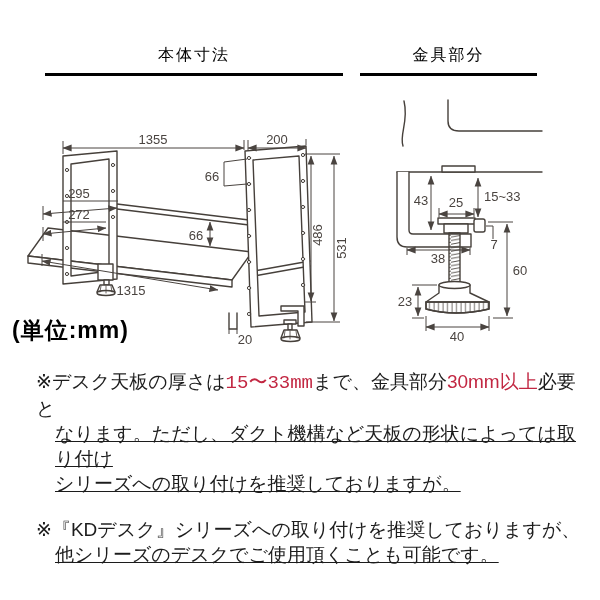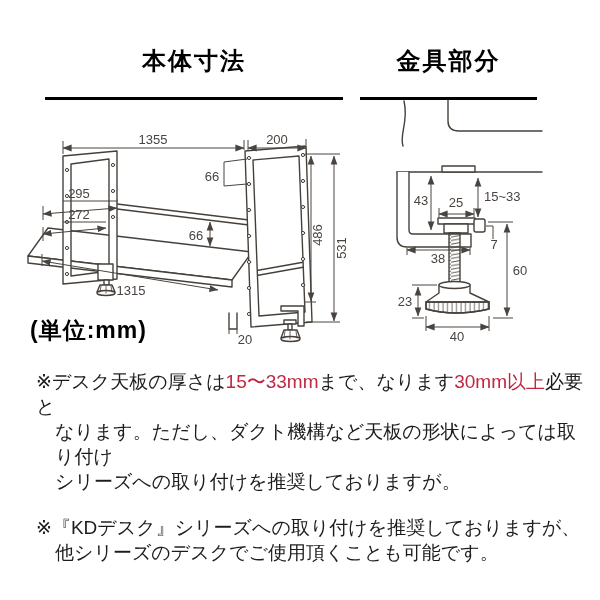--- a/index.html
+++ b/index.html
@@ -2,39 +2,39 @@
 <html><head>
 <meta charset="utf-8">
 <style>
   html,body{margin:0;padding:0;}
   body{
     width:600px;height:600px;position:relative;background:#ffffff;
     font-family:"Liberation Sans","DejaVu Sans",sans-serif;
     color:#1c1c1c;overflow:hidden;
   }
   .sec-title{
-    position:absolute;top:45px;font-size:24px;font-weight:bold;color:#000;
-    text-align:center;border-bottom:3px solid #000;padding-bottom:20px;
+    position:absolute;top:45px;font-size:16px;font-weight:normal;color:#000;
+    text-align:center;border-bottom:3px solid #000;padding-bottom:7px;
     letter-spacing:2px;
   }
   .sec-title.left{left:45px;width:298px;}
   .sec-title.right{left:360px;width:177px;}
   .diagram{position:absolute;}
   #body-svg{left:18px;top:96px;}
   #bracket-svg{left:372px;top:88px;}
   .unit{
-    position:absolute;left:30px;top:315px;font-size:23px;font-weight:bold;
+    position:absolute;left:12px;top:315px;font-size:23px;font-weight:bold;
     color:#000;letter-spacing:1px;text-align:center;
   }
   .notes{
     position:absolute;left:36px;top:369px;width:548px;
     font-size:19px;line-height:25px;color:#1c1c1c;
   }
   .note + .note{margin-top:21px;}
-  .note-line.indent{padding-left:19px;}
+  .note-line.indent{padding-left:19px;text-decoration:underline;}
   text.dim{font-family:"Liberation Sans","DejaVu Sans",sans-serif;font-size:13px;fill:#4a4440;}
 </style>
 </head>
 <body>
 
 <div class="sec-title left">本体寸法</div>
 <div class="sec-title right">金具部分</div>
 
 <svg id="body-svg" class="diagram" width="350" height="262" viewBox="18 96 350 262" xmlns="http://www.w3.org/2000/svg">
   <defs>
@@ -233,21 +233,21 @@
   <text class="dim" x="438" y="263" text-anchor="middle">38</text>
   <text class="dim" x="520" y="275" text-anchor="middle">60</text>
   <text class="dim" x="405" y="306" text-anchor="middle">23</text>
   <text class="dim" x="457" y="341" text-anchor="middle">40</text>
 </svg>
 
 <div class="unit">(単位:mm)</div>
 
 <div class="notes">
     <div class="note">
-      <div class="note-line"><span>※デスク天板の厚さは</span><span style="color: rgb(194, 39, 66);">15〜33mm</span><span>まで、なります</span><span style="color: rgb(194, 39, 66); margin-top: 44px;">30mm以上</span><span>必要と</span></div>
+      <div class="note-line"><span>※デスク天板の厚さは</span><span style="color: rgb(194, 39, 66); font-family: Liberation Mono, monospace;">15〜33mm</span><span>まで、金具部分</span><span style="color: rgb(194, 39, 66); margin-top: 44px;">30mm以上</span><span>必要と</span></div>
       <div class="note-line indent"><span>なります。ただし、ダクト機構など天板の形状によっては取り付け</span></div>
       <div class="note-line indent"><span>シリーズへの取り付けを推奨しておりますが。</span></div>
     </div>
     <div class="note">
       <div class="note-line"><span>※『KDデスク』シリーズへの取り付けを推奨しておりますが、</span></div>
       <div class="note-line indent"><span>他シリーズのデスクでご使用頂くことも可能です。</span></div>
     </div>
   </div>
 
 </body></html>

